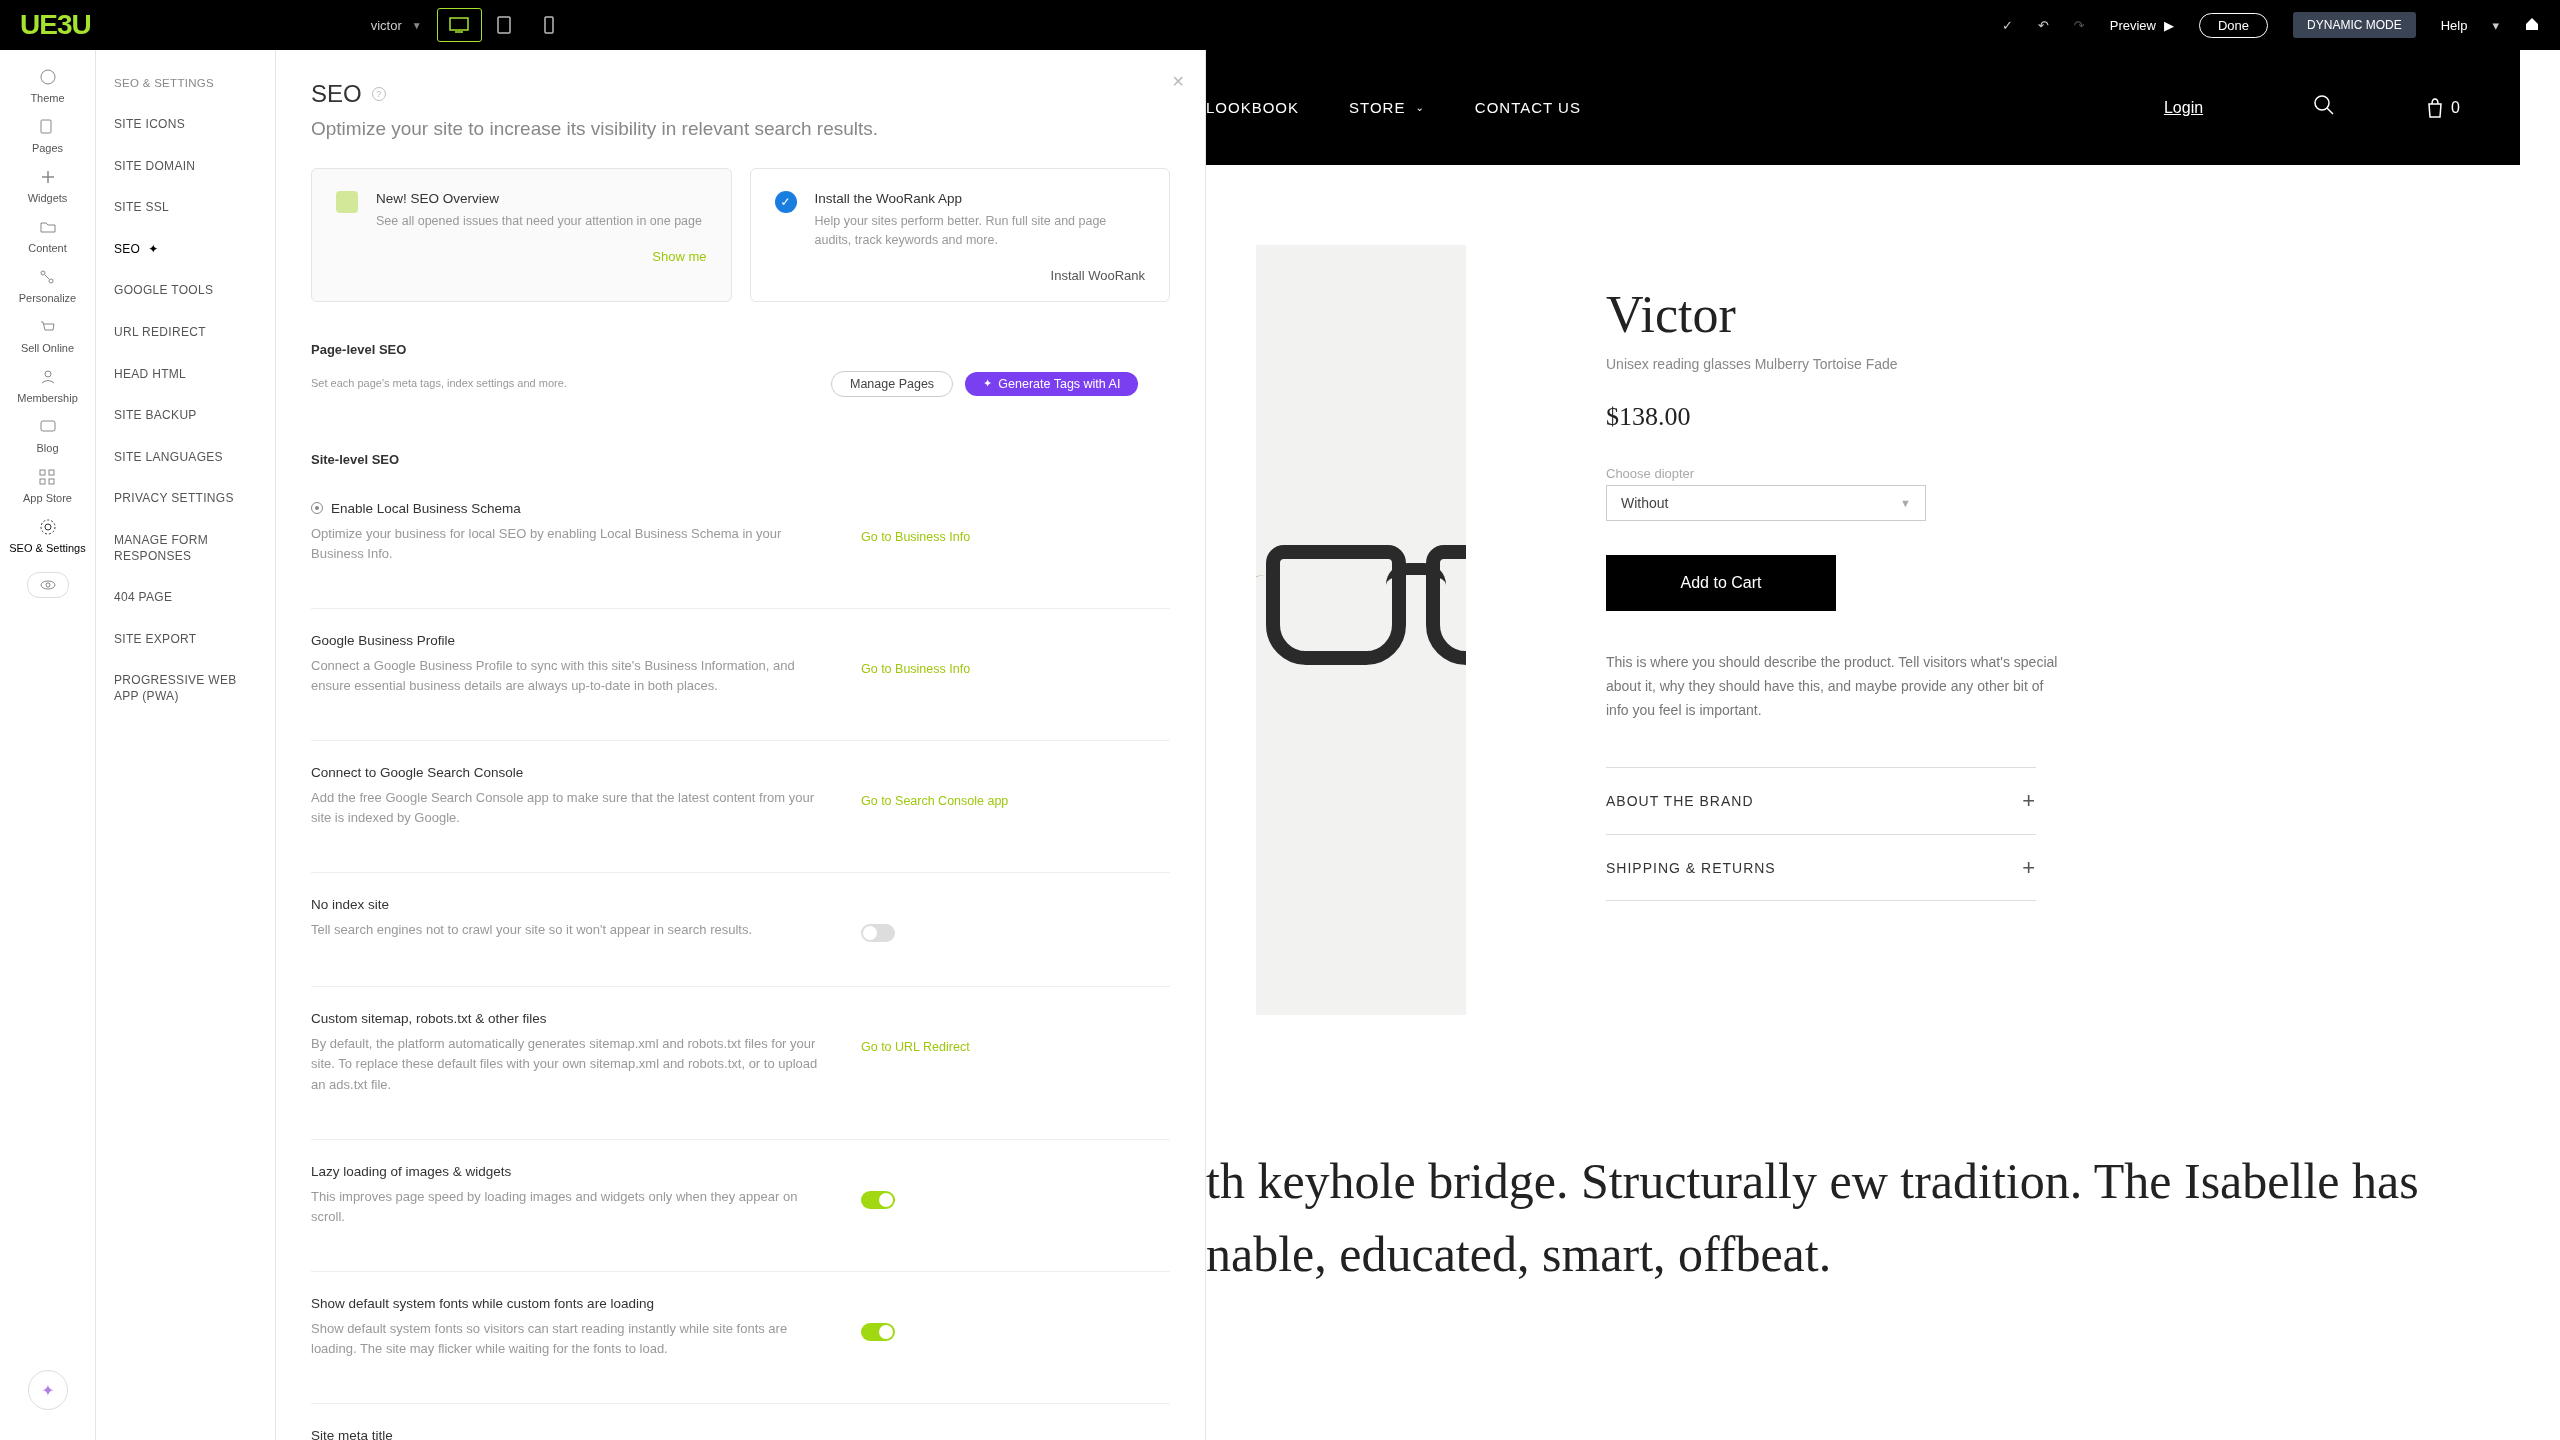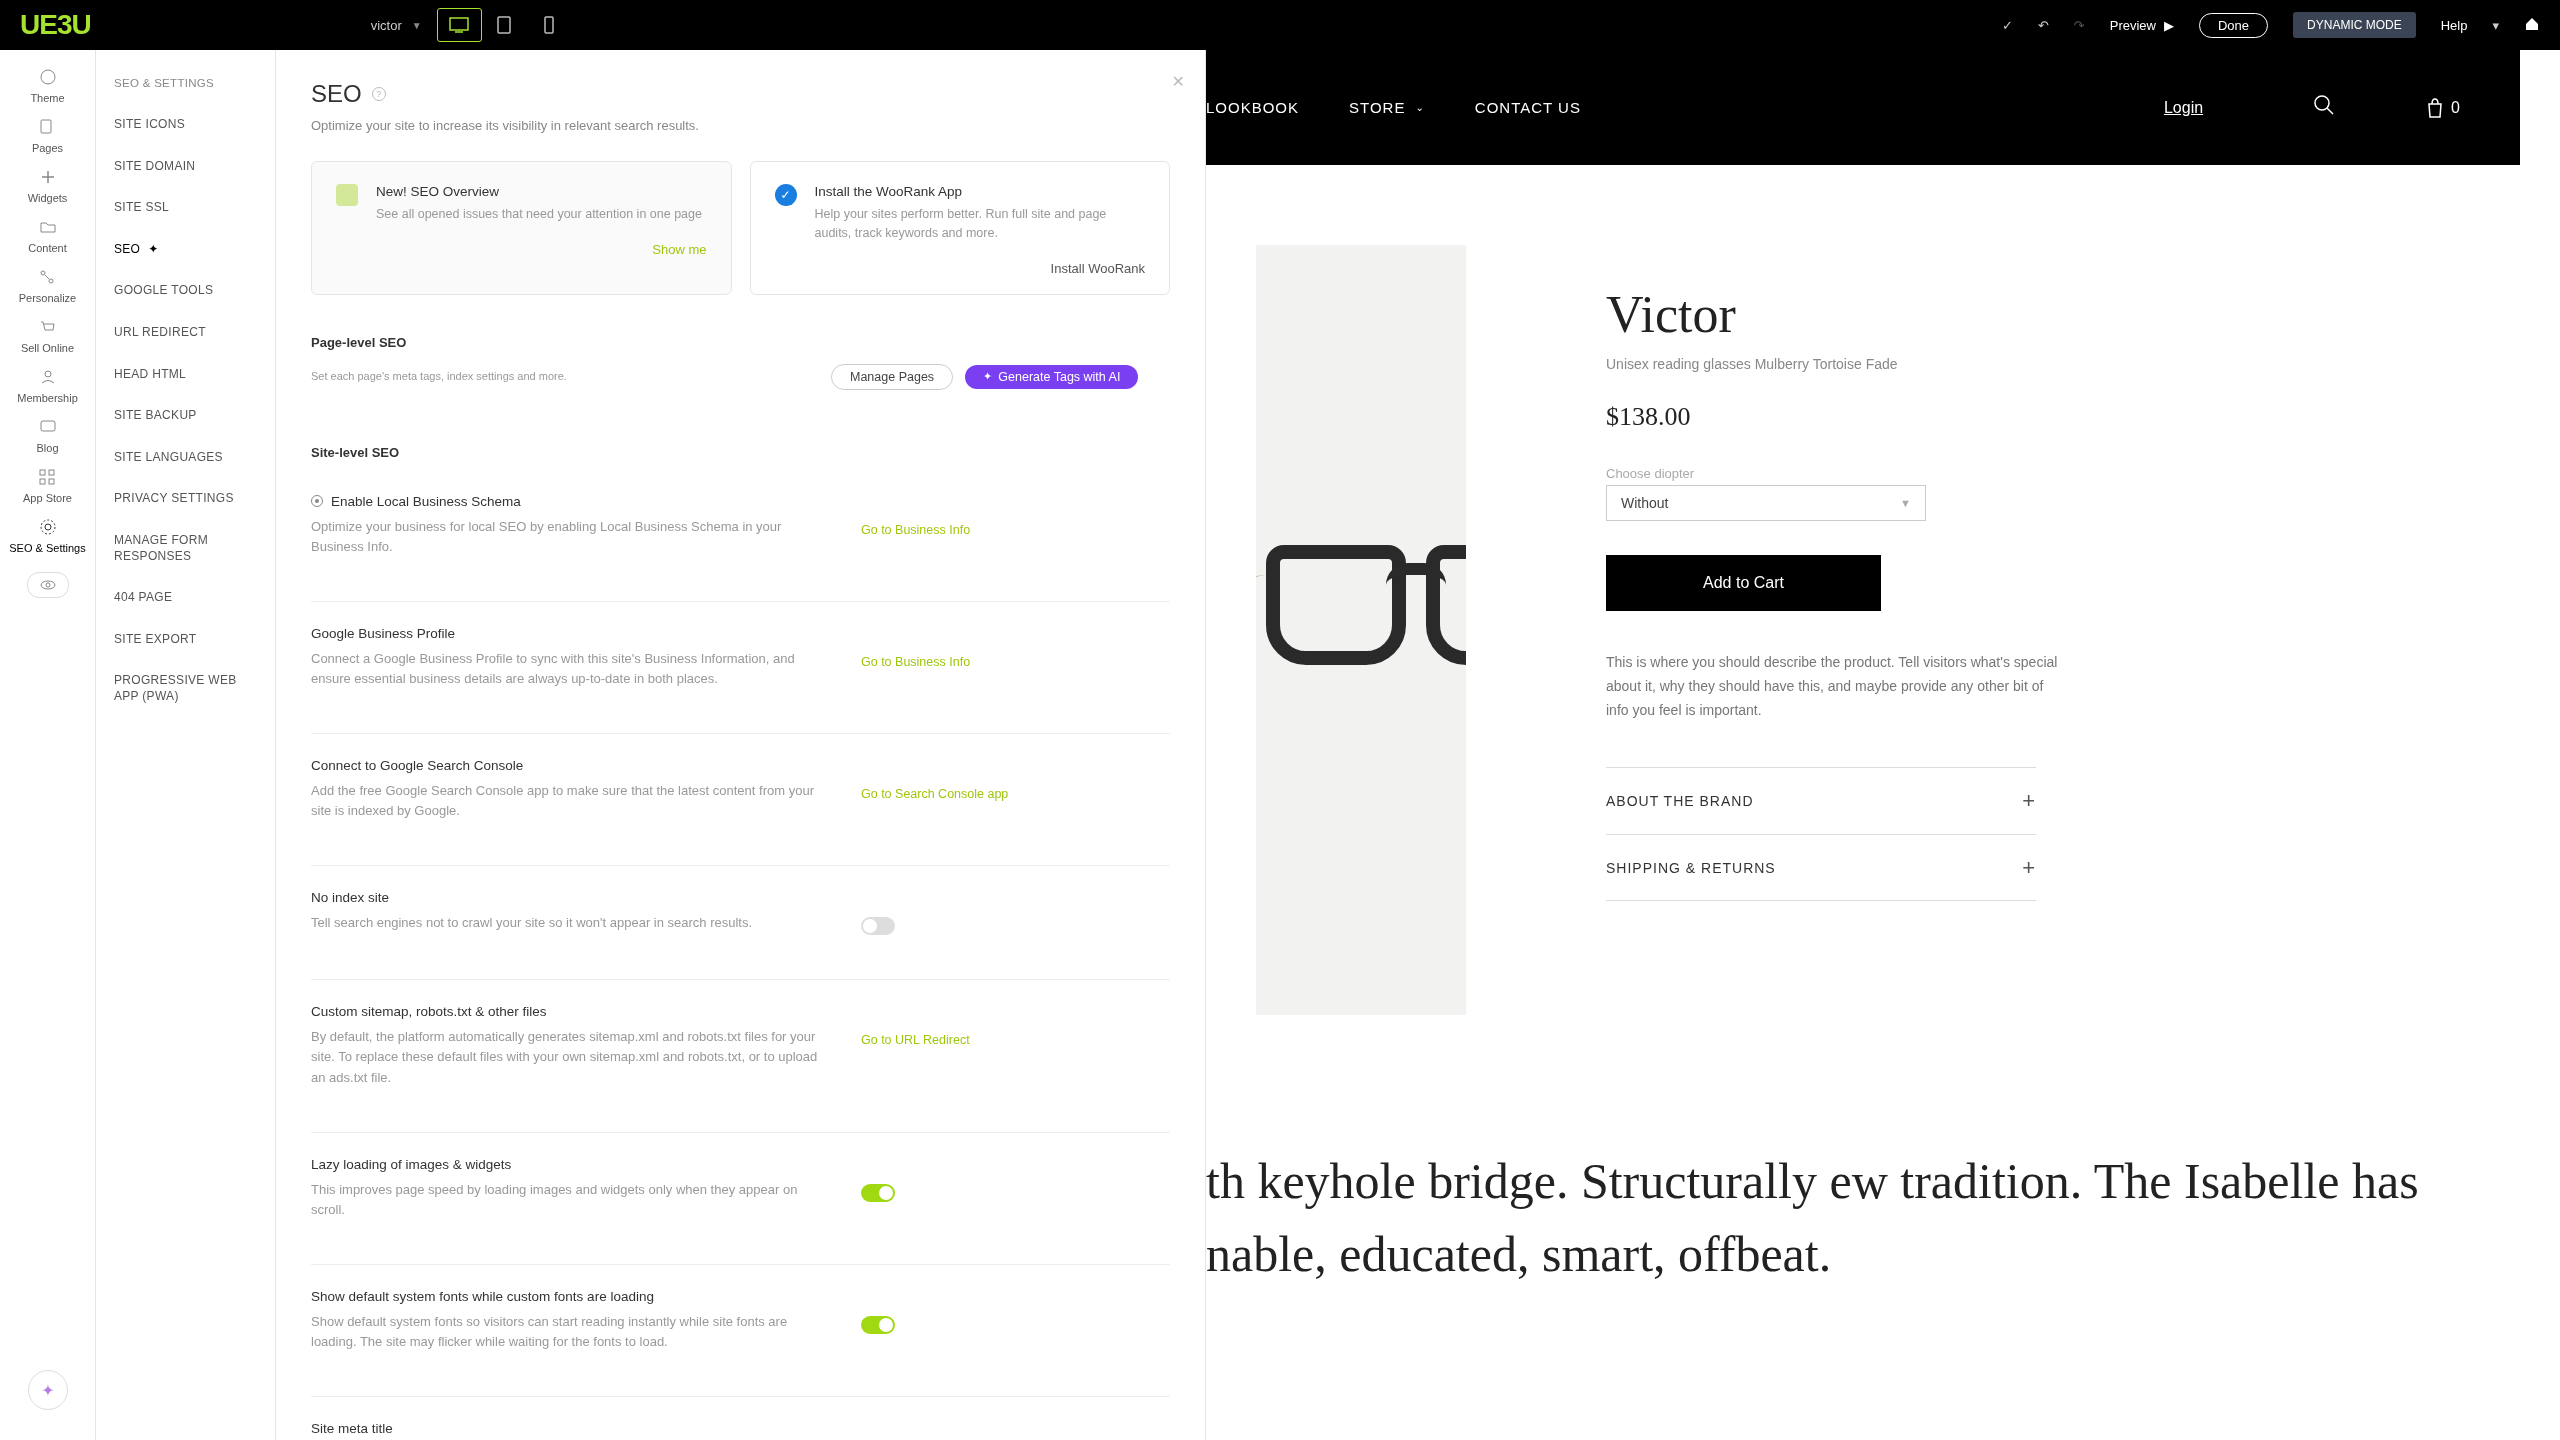--- a/index.html
+++ b/index.html
@@ -33,21 +33,21 @@
 .settings-header { font-size: 11.5px; color: #888; letter-spacing: 0.3px; padding: 12px 18px 15px; }
 .settings-item { font-size: 12px; color: #555; padding: 13px 18px; cursor: pointer; letter-spacing: 0.3px; line-height: 1.3; }
 .settings-item.selected { color: #000; font-weight: 500; display: flex; align-items: center; gap: 8px; }
 .ai-spark { font-size: 12px; }
 
 
 .seo-panel { position: absolute; left: 276px; top: 50px; width: 930px; height: calc(100% - 50px); background: #fff; border-right: 1px solid #e5e5e5; padding: 30px 35px; overflow-y: auto; }
 .close-x { position: absolute; right: 20px; top: 22px; color: #bbb; font-size: 16px; cursor: pointer; }
 .seo-title { font-size: 24px; color: #333; font-weight: 500; display: flex; align-items: center; gap: 10px; }
 .info-icon { width: 14px; height: 14px; border: 1px solid #bbb; border-radius: 50%; font-size: 9px; display: inline-flex; align-items: center; justify-content: center; color: #bbb; }
-.seo-sub { font-size: 13px; color: #888; margin-top: 10px; }
+.seo-sub { font-size: 19px; color: #888; margin-top: 10px; }
 
 .cards { display: flex; gap: 18px; margin-top: 28px; }
 .card { flex: 1; border: 1px solid #e5e5e5; border-radius: 6px; padding: 22px 24px 18px; display: flex; flex-direction: column; position: relative; }
 .card.overview { background: #fafafa; }
 .card-row { display: flex; gap: 18px; }
 .card-badge { width: 22px; height: 22px; flex-shrink: 0; display: flex; align-items: center; justify-content: center; }
 .card-badge.green { background: #d4e89a; border-radius: 4px; }
 .card-badge.blue { background: #1a7de0; border-radius: 50%; color: #fff; font-size: 12px; }
 .card-title { font-size: 13.5px; color: #333; }
 .card-desc { font-size: 12.5px; color: #999; margin-top: 6px; line-height: 1.5; }
@@ -93,21 +93,21 @@
 .glasses-lens { position: absolute; width: 140px; height: 120px; border: 14px solid #2a2a2a; border-radius: 18px 18px 40px 40px; background: transparent; }
 .glasses-bridge { position: absolute; left: 120px; top: 18px; width: 60px; height: 22px; border-top: 12px solid #2a2a2a; border-radius: 30px 30px 0 0; }
 .glasses-arm { position: absolute; left: -40px; top: 30px; width: 60px; height: 200px; border-left: 8px solid #c9a77d; border-radius: 40px 0 0 0; }
 
 .product-info { flex: 1; padding-top: 40px; max-width: 460px; }
 .product-title { font-family: Georgia, serif; font-size: 52px; color: #222; }
 .product-sub { font-size: 14px; color: #888; margin-top: 12px; }
 .product-price { font-family: Georgia, serif; font-size: 26px; color: #222; margin-top: 30px; }
 .diopter-label { font-size: 13px; color: #aaa; margin-top: 34px; }
 .diopter-select { width: 320px; height: 36px; border: 1px solid #ccc; margin-top: 4px; display: flex; align-items: center; padding: 0 14px; font-size: 14px; color: #444; justify-content: space-between; }
-.add-cart { width: 275px; height: 56px; background: #000; color: #fff; font-size: 16px; margin-top: 34px; border: none; cursor: pointer; }
+.add-cart { width: 230px; height: 56px; background: #000; color: #fff; font-size: 16px; margin-top: 34px; border: none; cursor: pointer; }
 .product-desc { font-size: 14px; color: #777; line-height: 1.7; margin-top: 40px; max-width: 460px; }
 .accordion { border-top: 1px solid #ddd; border-bottom: 1px solid #ddd; margin-top: 45px; max-width: 430px; }
 .acc-row { display: flex; justify-content: space-between; align-items: center; height: 66px; font-size: 14px; letter-spacing: 1px; color: #333; cursor: pointer; }
 .acc-row + .acc-row { border-top: 1px solid #ddd; }
 .plus { font-size: 22px; color: #555; }
 
 .big-text { font-family: Georgia, serif; font-size: 50px; color: #222; line-height: 1.45; padding: 0 50px 0 0; margin-top: 90px; }
 </style>
 </head>
 <body>

